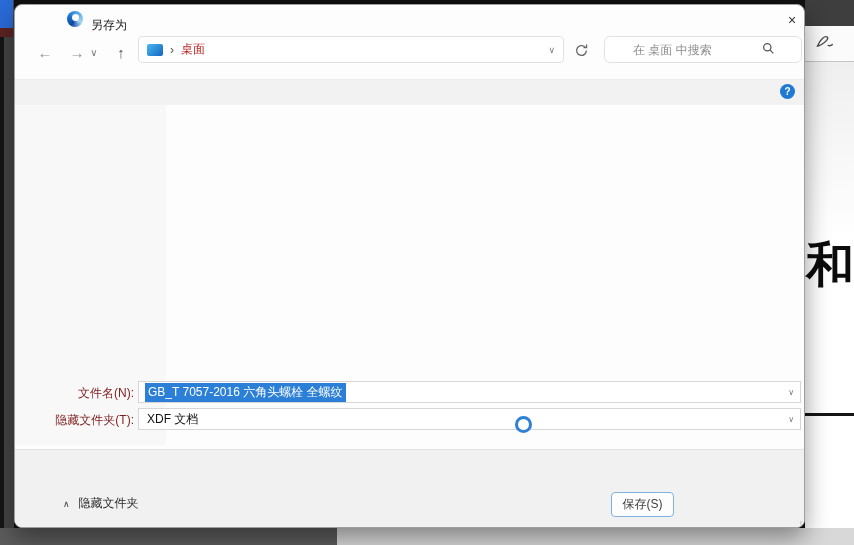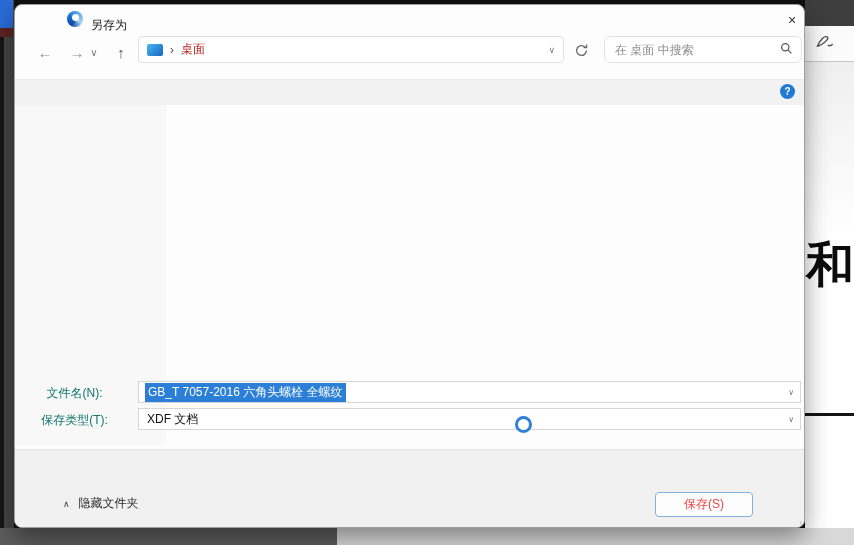--- a/index.html
+++ b/index.html
@@ -40,50 +40,50 @@
 
   .address-bar{left:123px;top:31px;width:426px;height:27px;background:#fff;border:1px solid #e2e2e2;
     border-radius:4px;display:flex;align-items:center;padding:0 8px;}
   .desktop-icon{width:16px;height:12px;border-radius:2px;background:linear-gradient(135deg,#49b8f0,#1565c0);margin-right:7px;}
   .crumb-sep{font-size:12px;color:#555;margin-right:7px;}
   .crumb-label{font-size:12px;color:#b91c1c;}
   .address-chevron{margin-left:auto;font-size:9px;color:#777;}
   .refresh-btn{left:553px;top:32px;width:26px;height:26px;display:flex;align-items:center;justify-content:center;}
 
   .search-box{left:589px;top:31px;width:198px;height:27px;background:#fff;border:1px solid #e2e2e2;
-    border-radius:6px;display:flex;align-items:center;padding:0 8px;}
+    border-radius:6px;display:flex;align-items:center;padding:0 26px;}
   .search-box input{border:none;outline:none;flex:1;font-size:12px;color:#333;background:transparent;min-width:0;}
   .search-box input::placeholder{color:#8d8d8d;}
 
   .command-band{left:0;top:74px;width:791px;height:26px;background:#f2f2f2;border-top:1px solid #ececec;}
   .help-icon{left:765px;top:79px;width:15px;height:15px;border-radius:50%;background:#1e7ad3;color:#fff;
     display:flex;align-items:center;justify-content:center;font-size:10px;font-weight:bold;}
 
   .left-pane{left:0;top:100px;width:151px;height:340px;background:#f8f8f8;}
   .empty-msg{left:404px;top:114px;font-size:12px;color:#9b9b9b;}
 
-  .field-label{width:119px;text-align:center;font-size:12px;color:#0f766e;}
+  .field-label{width:119px;text-align:right;font-size:12px;color:#7f1d1d;}
   .lbl1{left:0;top:380px;}
   .lbl2{left:0;top:407px;}
   .field{left:123px;width:663px;height:22px;background:#fff;border:1px solid #d6d6d6;
     display:flex;align-items:center;padding:0 6px;}
   .field .chev{margin-left:auto;font-size:8px;color:#777;}
   .f1{top:376px;}
   .f2{top:403px;}
   .sel-text{background:#2b7fd6;color:#fff;font-size:12px;padding:1px 3px;white-space:nowrap;}
   .plain-text{font-size:12px;color:#111;white-space:nowrap;padding-left:2px;}
 
   .touch-ring{left:500px;top:411px;width:17px;height:17px;border:3px solid #2e7fd6;border-radius:50%;
     background:rgba(255,255,255,.85);}
 
   .footer{left:0;top:444px;width:791px;height:80px;background:#f1f1f1;border-top:1px solid #e2e2e2;}
   .hide-folders{left:48px;top:490px;display:flex;align-items:center;gap:9px;font-size:12px;color:#2b2b2b;}
   .hide-folders .caret{font-size:9px;color:#444;}
-  .btn{top:487px;width:98px;height:25px;display:flex;align-items:center;justify-content:center;
-    font-size:12px;color:#ef4444;background:#fdfdfd;border-radius:4px;margin-left:44px;}
+  .btn{top:487px;width:63px;height:25px;display:flex;align-items:center;justify-content:center;
+    font-size:12px;color:#404040;background:#fdfdfd;border-radius:4px;}
   .btn-save{left:596px;border:1px solid #7fb2de;}
   .btn-cancel{left:691px;border:1px solid #d2d2d2;}
   .grip{left:779px;top:516px;width:8px;height:8px;border-right:2px solid #c9c9c9;border-bottom:2px solid #c9c9c9;opacity:.6;}
 </style>
 </head>
 <body>
 
 <div class="screen">
 
   <div class="abs bg-left-gray"></div>
@@ -144,21 +144,21 @@
     <div class="dlg help-icon">?</div>
 
     <div class="dlg left-pane"></div>
 
     <div class="dlg field-label lbl1">文件名(N):</div>
     <div class="dlg field f1">
       <span class="sel-text">GB_T 7057-2016 六角头螺栓 全螺纹</span>
       <span class="chev">∨</span>
     </div>
 
-    <div class="dlg field-label lbl2">保存类型(T):</div>
+    <div class="dlg field-label lbl2">隐藏文件夹(T):</div>
     <div class="dlg field f2">
       <span class="plain-text">XDF 文档</span>
       <span class="chev">∨</span>
     </div>
 
     <div class="dlg touch-ring"></div>
 
     <div class="dlg footer"></div>
     <div class="dlg hide-folders">
       <span class="caret">∧</span>

